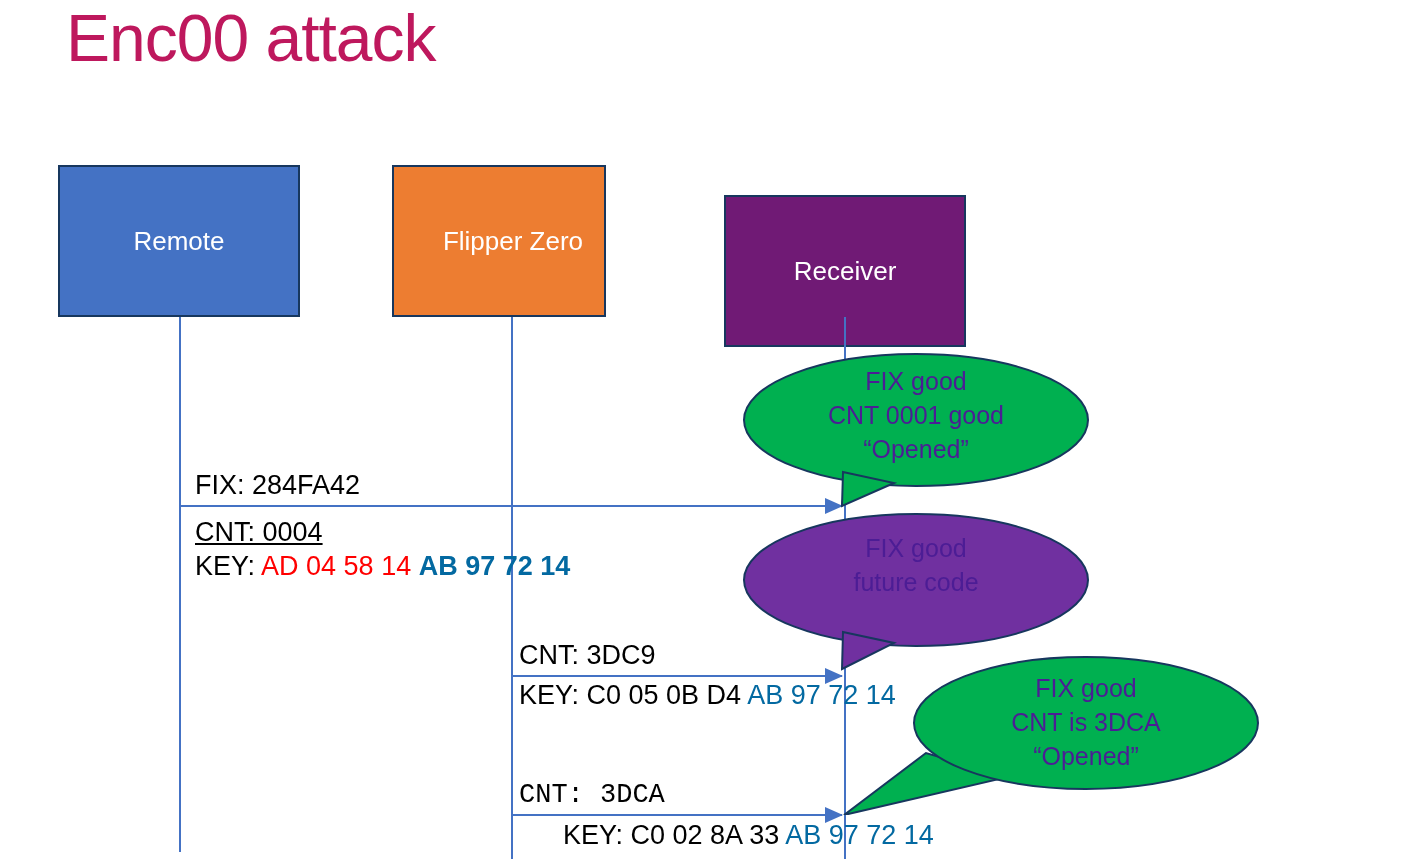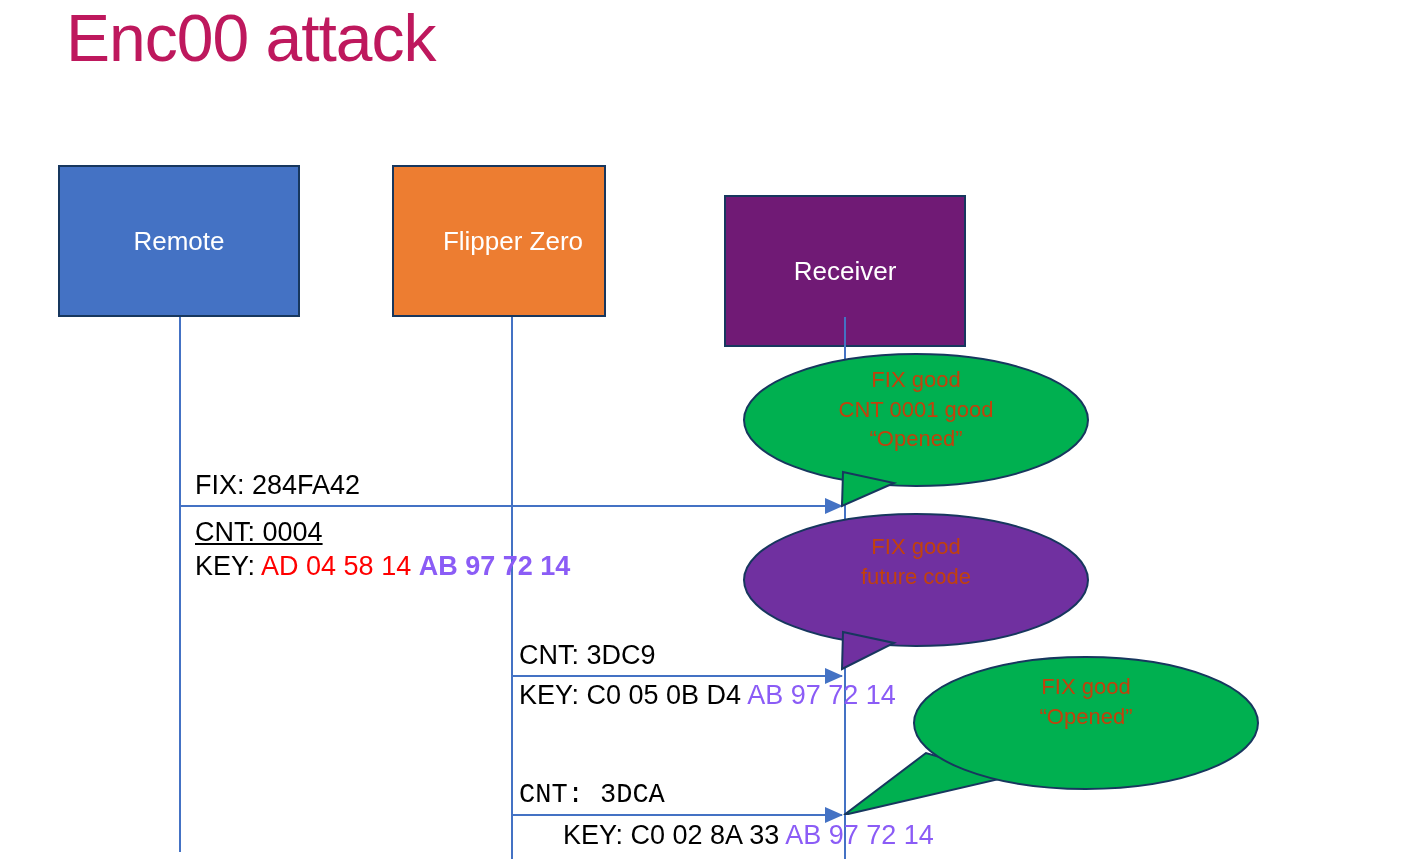--- a/index.html
+++ b/index.html
@@ -61,41 +61,41 @@
   .msg {
     position: absolute;
     font-size: 27px;
     line-height: 1.0;
     color: #000000;
     font-family: "Liberation Sans", sans-serif;
     white-space: nowrap;
     margin-left: 6px;
   }
   .red   { color: #FF0000; }
-  .green { color: #8b5cf6; }
+  .green { color: #0369a1; }
   .bold  { font-weight: bold; }
 
   #msg-fix  { left: 189px; top: 472px; }
   #msg-cnt1 { left: 189px; top: 519px; text-decoration: underline; }
   #msg-key1 { left: 189px; top: 553px; }
   #msg-cnt2 { left: 513px; top: 642px; }
   #msg-key2 { left: 513px; top: 682px; }
   #msg-cnt3 { left: 513px; top: 782px; font-family: Liberation Mono, monospace; }
   #msg-key3 { left: 513px; top: 822px; padding-left: 44px; }
 
   
   .callout {
     position: absolute;
   }
   .callout .bubble-text {
     position: absolute;
     width: 100%;
     text-align: center;
-    color: #c2410c;
-    font-size: 22px;
+    color: #4c1d95;
+    font-size: 25px;
     line-height: 1.35;
     font-family: "Liberation Sans", sans-serif;
     white-space: nowrap;
     pointer-events: none;
   }
   #callout-1 { left: 742px; top: 352px; width: 348px; height: 160px; }
   #callout-1 .bubble-text { top: 13px; }
   #callout-2 { left: 742px; top: 512px; width: 348px; height: 160px; }
   #callout-2 .bubble-text { top: 20px; }
   #callout-3 { left: 836px; top: 655px; width: 428px; height: 160px; }
@@ -188,17 +188,18 @@
     </div>
   </div>
 
   <div class="callout" id="callout-3">
     <svg viewBox="0 0 428 160" width="428" height="160">
       <path d="M90,98 L8,160 L172,122 Z" fill="#00B050" stroke="#17375e" stroke-width="2"></path>
       <ellipse cx="250" cy="68" rx="172" ry="66" fill="#00B050" stroke="#17375e" stroke-width="2"></ellipse>
     </svg>
     <div class="bubble-text">
       <div>FIX good</div>
+      <div>CNT is 3DCA</div>
       <div>“Opened”</div>
     </div>
   </div>
 
 </div>
 
 </body></html>

